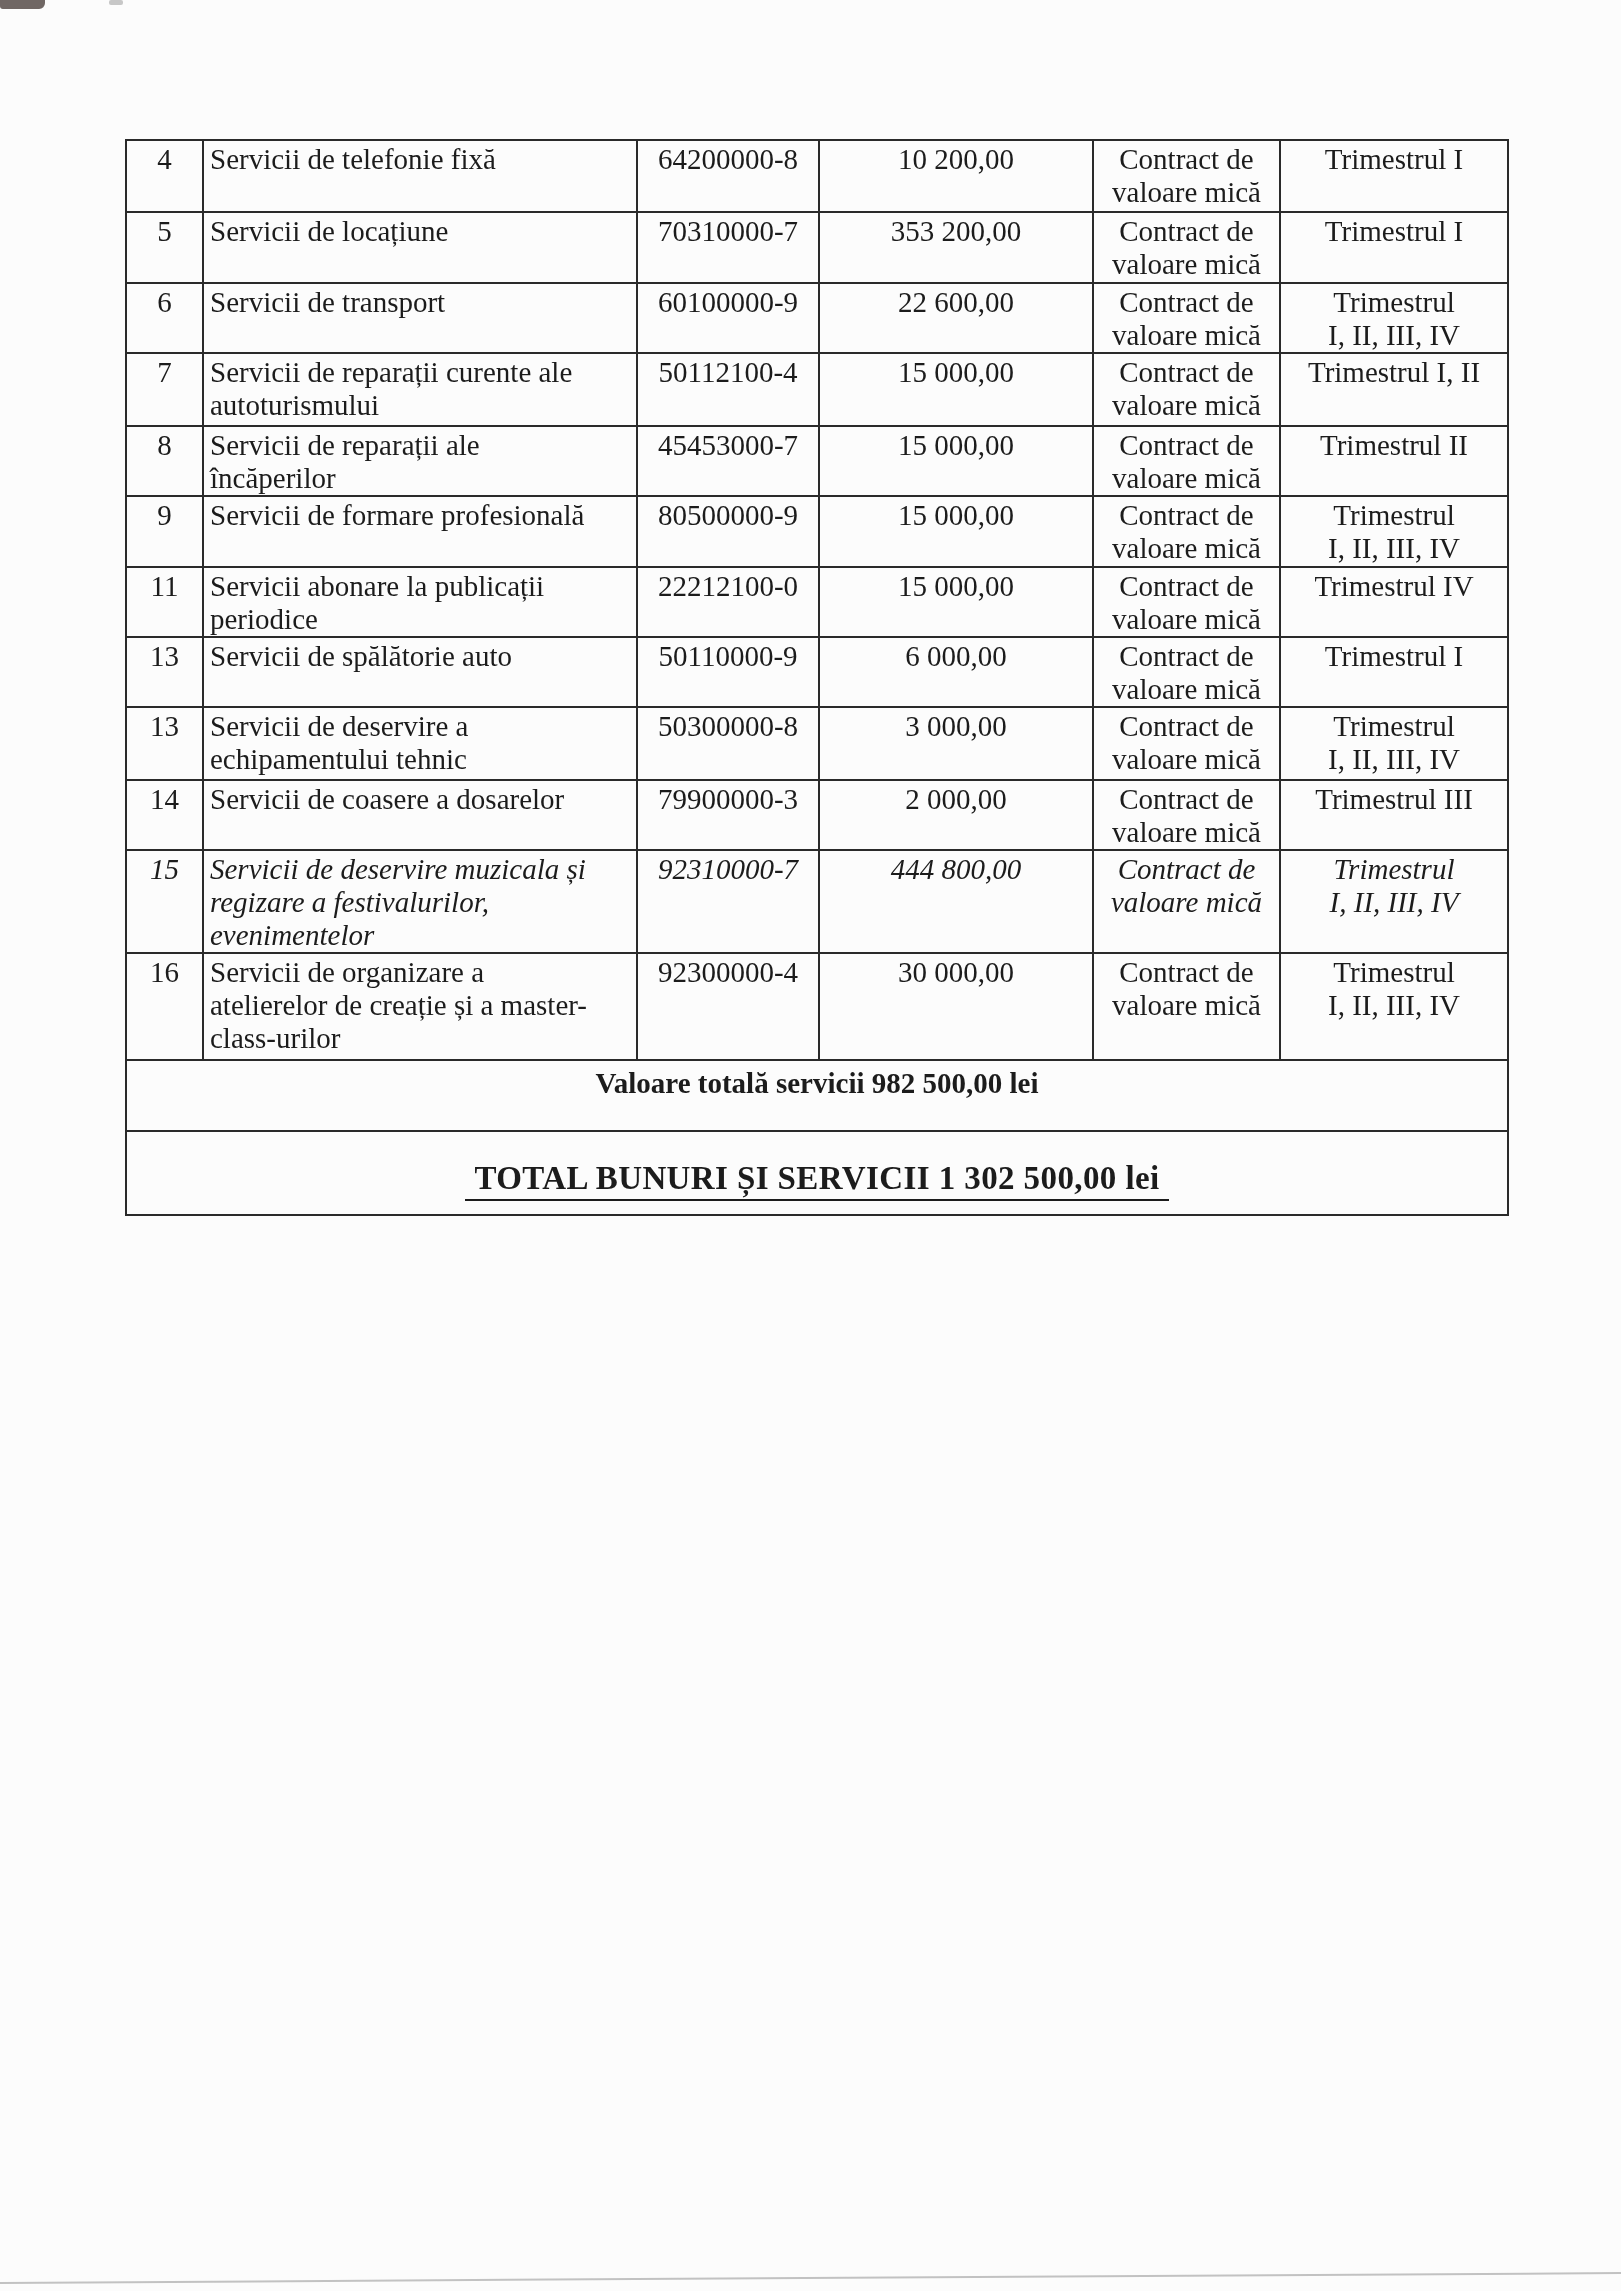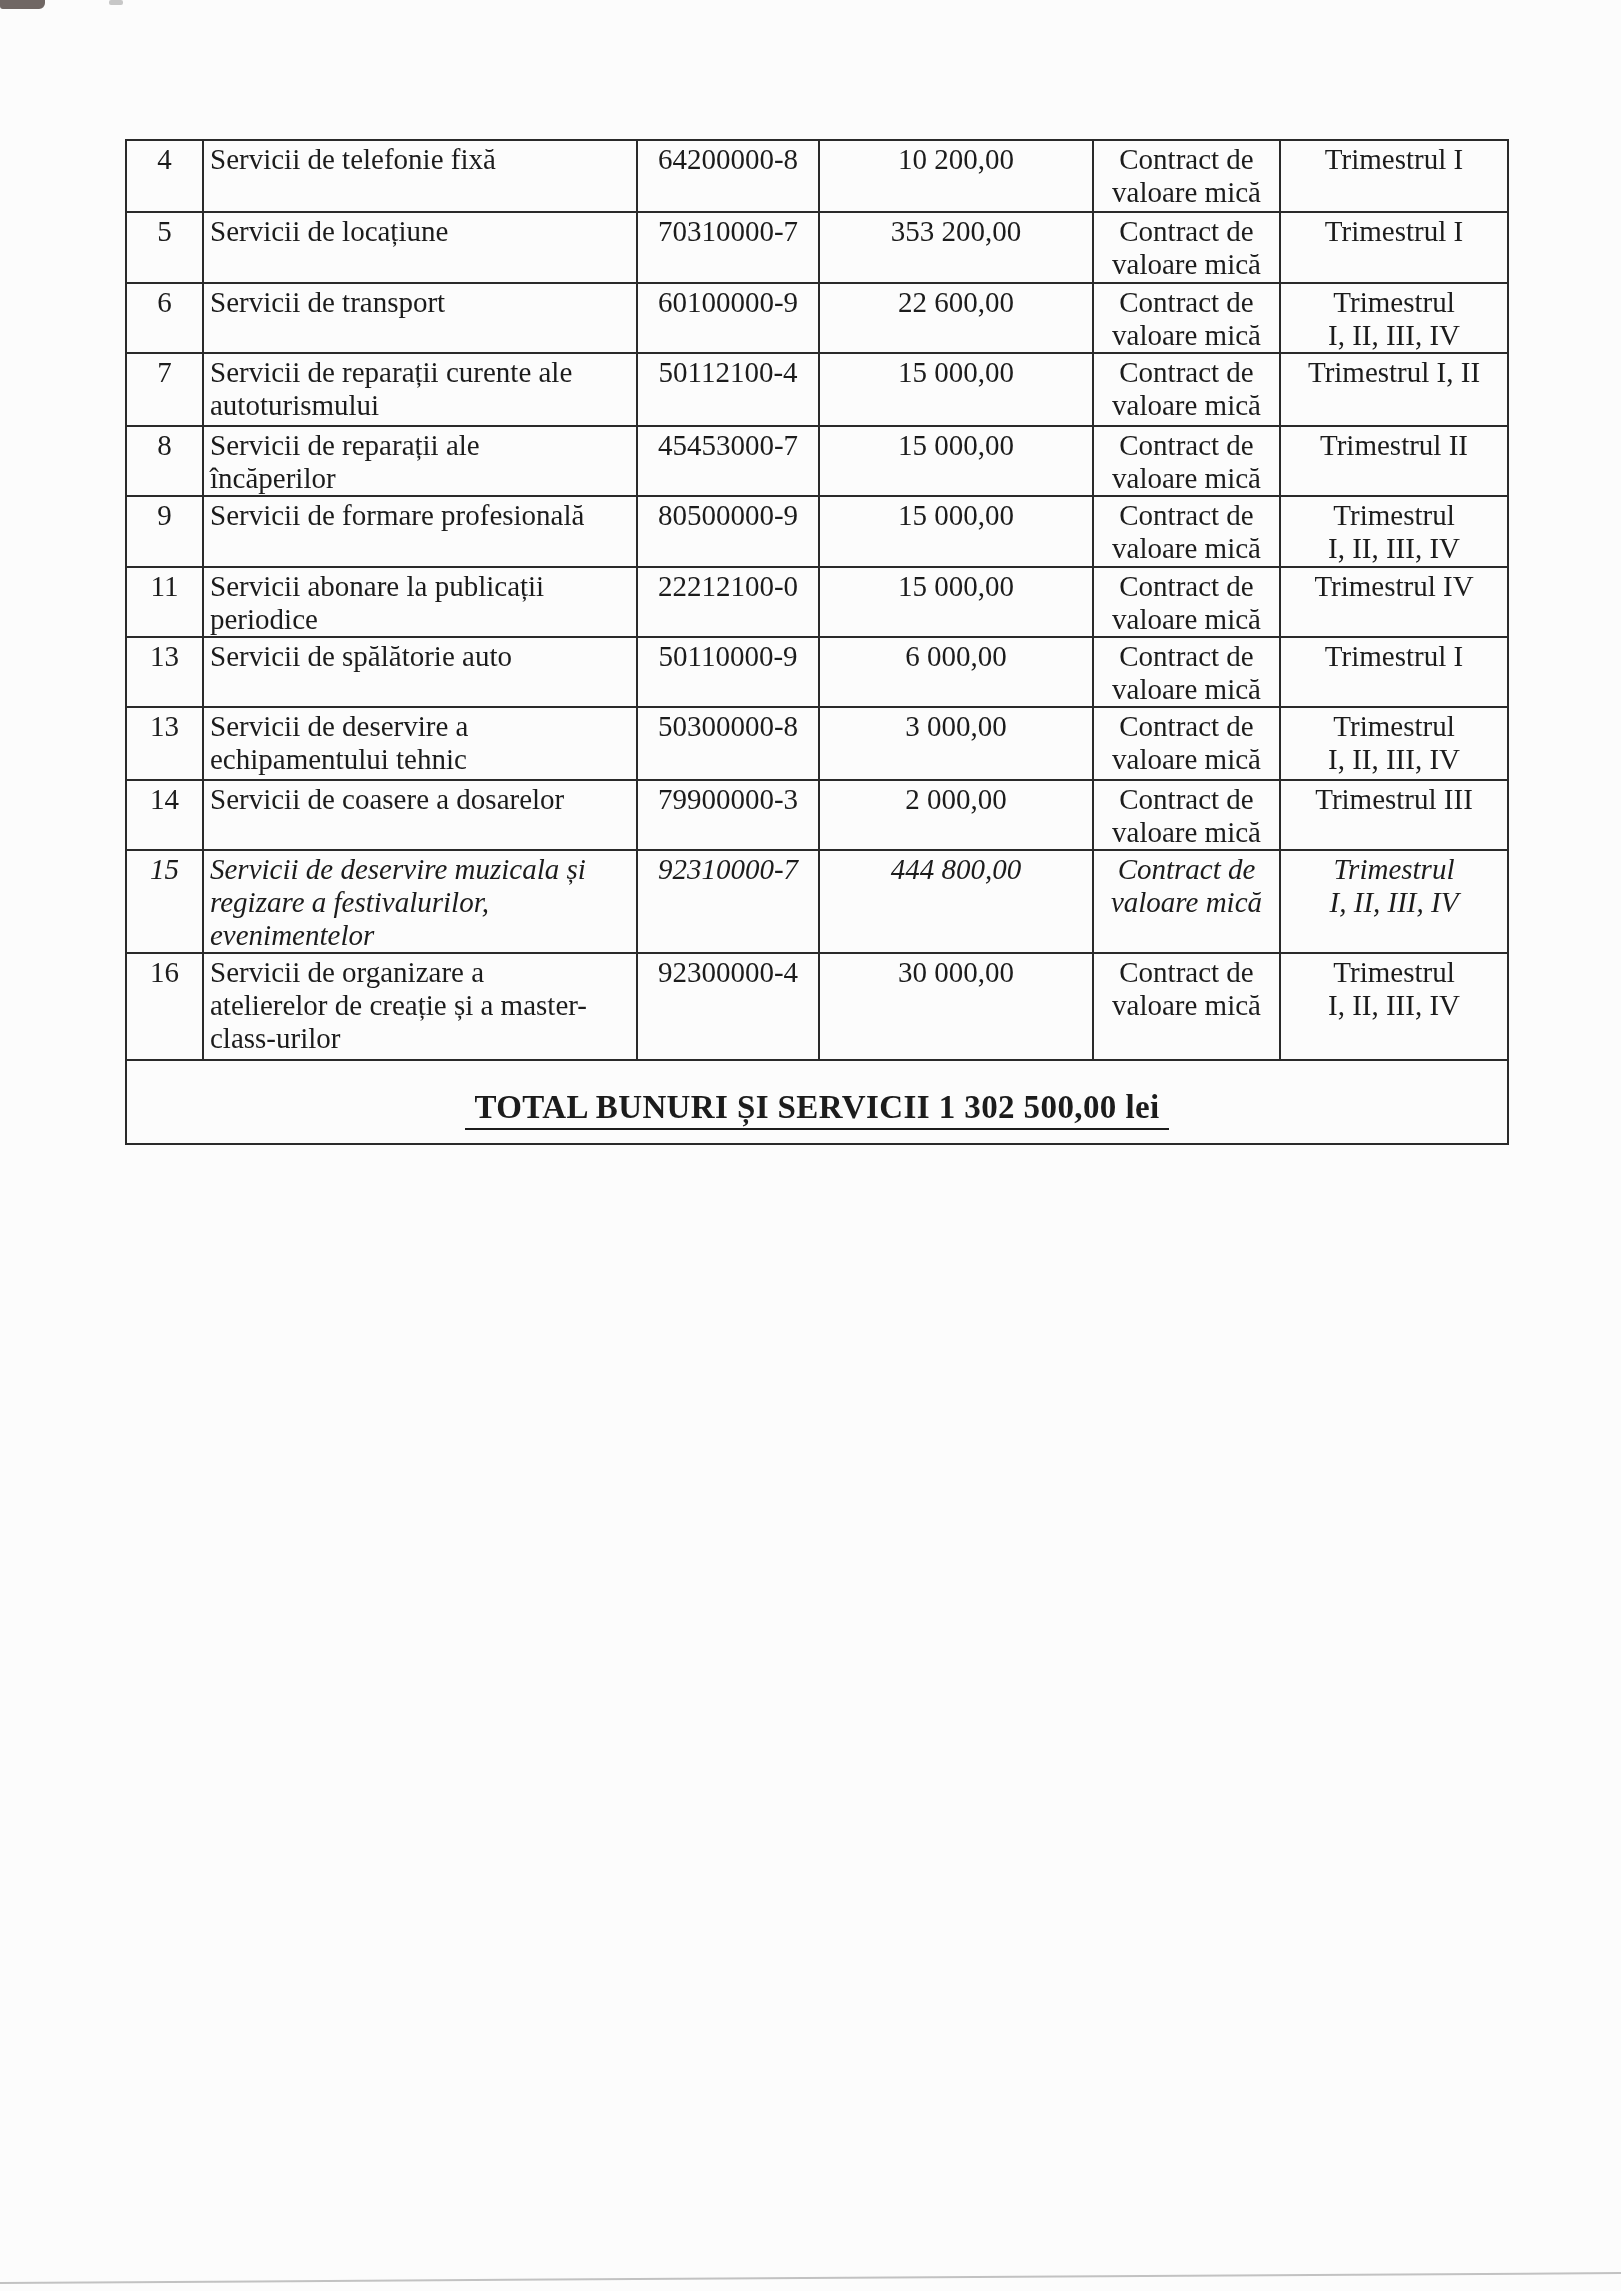--- a/index.html
+++ b/index.html
@@ -353,20 +353,25 @@
             <div>valoare mică</div>
           </td>
           <td class="c-period">
             <div>Trimestrul</div>
             <div>I, II, III, IV</div>
           </td>
         </tr>
       </tbody>
     <tfoot>
       <tr>
+        <td colspan="6" class="svc-total">
+          <span>Valoare totală servicii 982 500,00 lei</span>
+        </td>
+      </tr>
+      <tr>
         <td colspan="6" class="grand-total">
           <span class="gt-text">TOTAL BUNURI ȘI SERVICII 1 302 500,00 lei</span>
         </td>
       </tr>
     </tfoot>
   </table>
 
   <div class="bottom-line"></div>
 
 </div>

